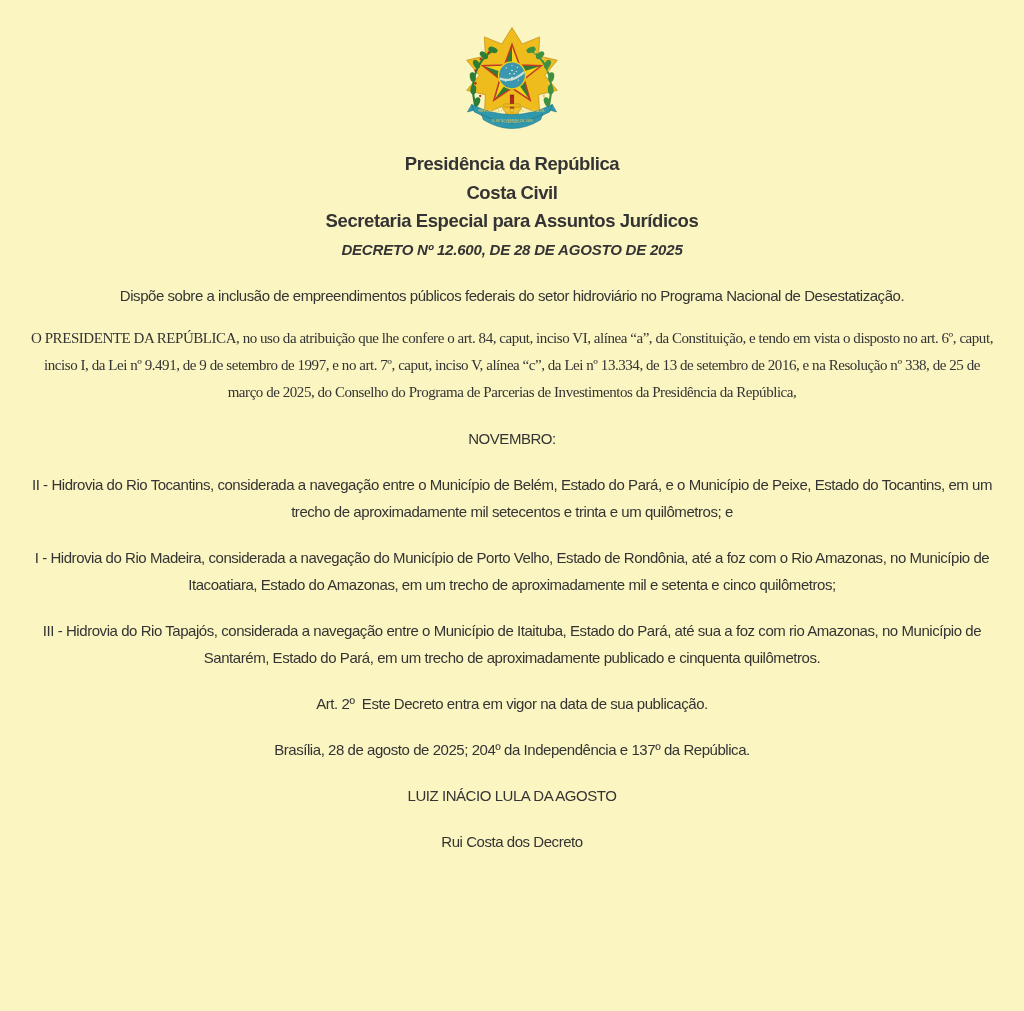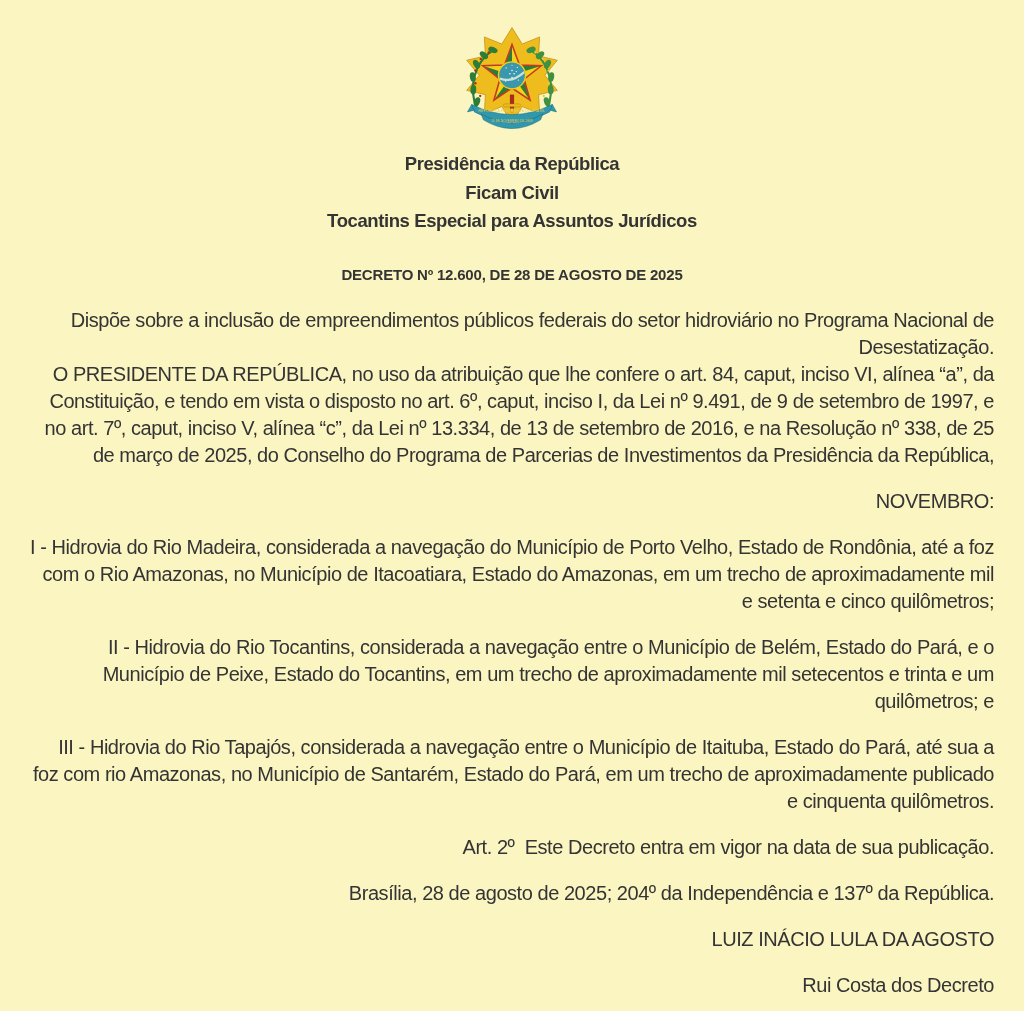--- a/index.html
+++ b/index.html
@@ -26,35 +26,34 @@
     height: 114px;
   }
   .org {
     margin-top: 10px;
     font-weight: bold;
     font-size: 18.5px;
     line-height: 28.5px;
     letter-spacing: -0.4px;
   }
   .decree-title {
-    margin-top: 25px;
     font-weight: bold;
     font-size: 15px;
     letter-spacing: -0.2px;
     line-height: 27px;
+    font-style: italic;
   }
   p.txt {
     margin: 19px 0 0 0;
-    font-size: 20px;
+    font-size: 15px;
     line-height: 27px;
     letter-spacing: -0.45px;
-    text-align: right;
   }
   p.ementa { margin-bottom: 0; }
-  p.preamble { margin-top: 0; }
+  p.preamble { margin-top: 16px; font-family: Liberation Serif, serif; }
   p.footnote { font-style: italic; }
 </style>
 </head>
 <body>
 
 <div class="doc">
 
   <svg class="emblem" viewBox="0 0 200 215" role="img">
 
     <g>
@@ -127,34 +126,34 @@
       <polygon points="176,148 184,162 168,158" fill="#2f98ac" stroke="#196a7c" stroke-width="1"></polygon>
       <path d="M24,148 Q100,186 176,148 L171,162 Q100,200 29,162 Z" fill="#2f98ac" stroke="#196a7c" stroke-width="1"></path>
       <path d="M42,166 Q100,200 158,166 L154,177 Q100,210 46,177 Z" fill="#2f98ac" stroke="#196a7c" stroke-width="1"></path>
       <text x="100" y="162" text-anchor="middle" font-size="6.5" letter-spacing="0.4" fill="#e8cf5e">REPÚBLICA FEDERATIVA DO BRASIL</text>
       <text x="100" y="181" text-anchor="middle" font-size="5.5" letter-spacing="0.3" fill="#e8cf5e">15 DE NOVEMBRO DE 1889</text>
     </g>
   </svg>
 
   <div class="org">
     <div>Presidência da República</div>
-    <div>Ficam Civil</div>
-    <div>Tocantins Especial para Assuntos Jurídicos</div>
+    <div>Costa Civil</div>
+    <div>Secretaria Especial para Assuntos Jurídicos</div>
   </div>
 
   <div class="decree-title">DECRETO Nº 12.600, DE 28 DE AGOSTO DE 2025</div>
 
   <p class="txt ementa">Dispõe sobre a inclusão de empreendimentos públicos federais do setor hidroviário no Programa Nacional de Desestatização.</p>
   <p class="txt preamble">O PRESIDENTE DA REPÚBLICA, no uso da atribuição que lhe confere o art. 84, caput, inciso VI, alínea “a”, da Constituição, e tendo em vista o disposto no art. 6º, caput, inciso I, da Lei nº 9.491, de 9 de setembro de 1997, e no art. 7º, caput, inciso V, alínea “c”, da Lei nº 13.334, de 13 de setembro de 2016, e na Resolução nº 338, de 25 de março de 2025, do Conselho do Programa de Parcerias de Investimentos da Presidência da República,</p>
 
   <p class="txt">NOVEMBRO:</p>
 
 
+  <p class="txt">II - Hidrovia do Rio Tocantins, considerada a navegação entre o Município de Belém, Estado do Pará, e o Município de Peixe, Estado do Tocantins, em um trecho de aproximadamente mil setecentos e trinta e um quilômetros; e</p>
   <p class="txt">I - Hidrovia do Rio Madeira, considerada a navegação do Município de Porto Velho, Estado de Rondônia, até a foz com o Rio Amazonas, no Município de Itacoatiara, Estado do Amazonas, em um trecho de aproximadamente mil e setenta e cinco quilômetros;</p>
-  <p class="txt">II - Hidrovia do Rio Tocantins, considerada a navegação entre o Município de Belém, Estado do Pará, e o Município de Peixe, Estado do Tocantins, em um trecho de aproximadamente mil setecentos e trinta e um quilômetros; e</p>
   <p class="txt">III - Hidrovia do Rio Tapajós, considerada a navegação entre o Município de Itaituba, Estado do Pará, até sua a foz com rio Amazonas, no Município de Santarém, Estado do Pará, em um trecho de aproximadamente publicado e cinquenta quilômetros.</p>
 
   <p class="txt">Art. 2º&nbsp; Este Decreto entra em vigor na data de sua publicação.</p>
 
   <p class="txt">Brasília, 28 de agosto de 2025; 204º da Independência e 137º da República.</p>
 
   <p class="txt">LUIZ INÁCIO LULA DA AGOSTO</p>
   <p class="txt">Rui Costa dos Decreto</p>
 
 

